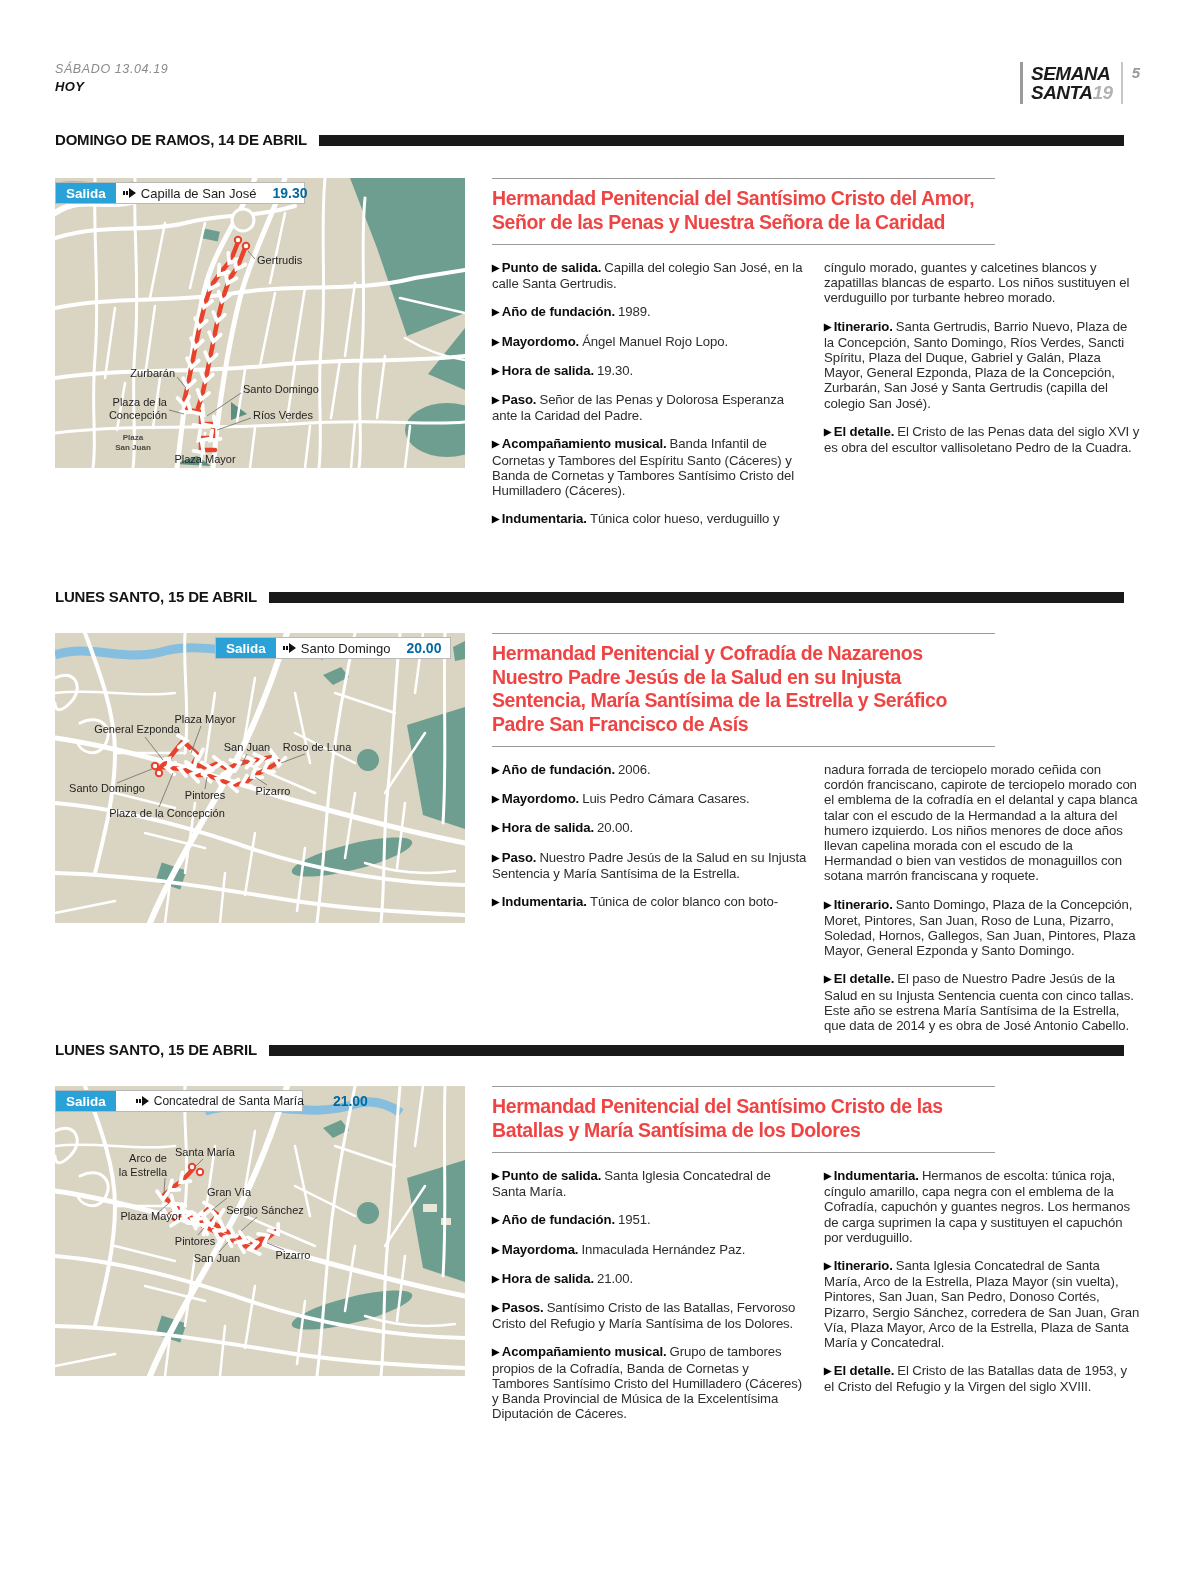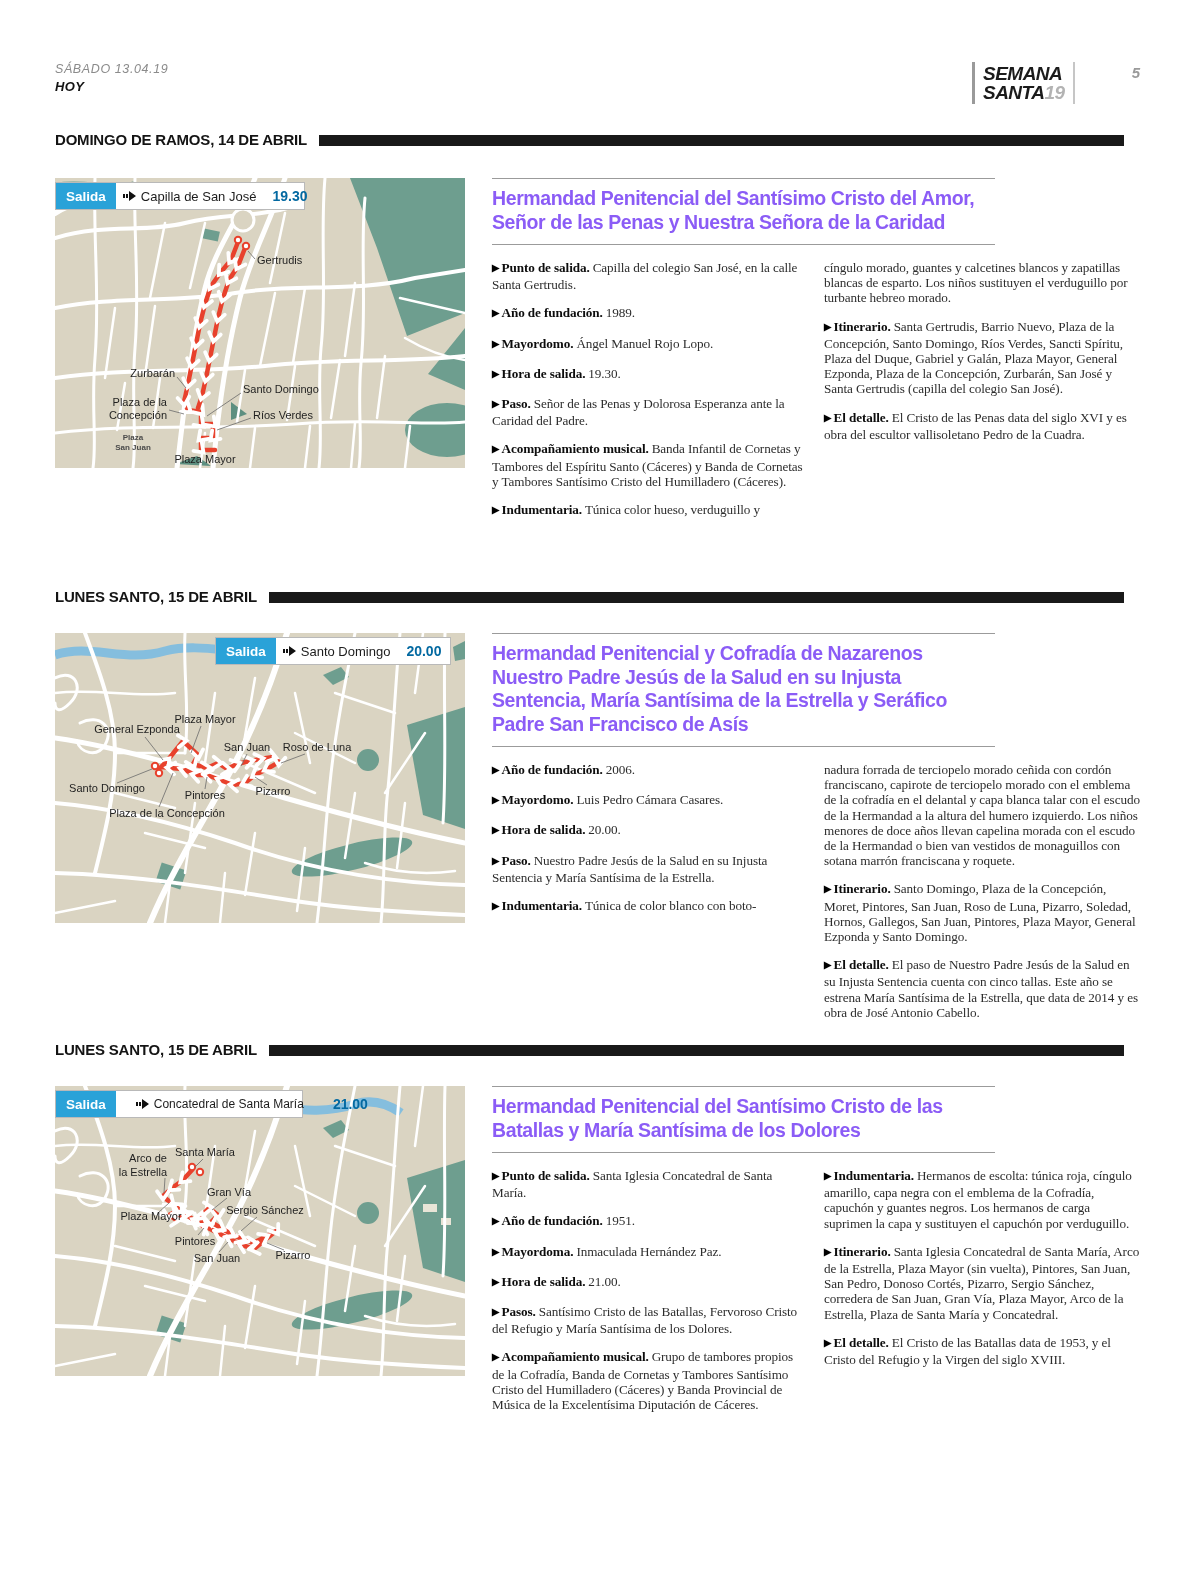--- a/index.html
+++ b/index.html
@@ -19,50 +19,50 @@
   .mast-year{color:#b3b3b3;}
   .pagenum{font-size:15px;font-weight:bold;color:#9a9a9a;margin-left:9px;padding-top:2px;}
   
   .dayrow{position:absolute;left:55px;right:76px;display:flex;align-items:center;}
   .daytitle{font-size:15px;font-weight:bold;letter-spacing:-.2px;color:#141414;white-space:nowrap;}
   .daybar{flex:1;height:11px;background:#191919;margin-left:12px;margin-top:1px;}
   
   .secbody{position:absolute;left:55px;width:1085px;}
   .mapbox{position:absolute;left:0;top:0;width:410px;height:290px;}
   .mapbox svg{display:block;}
-  .badge{position:absolute;top:4px;height:28px;background:#ffffff;border:1px solid #b9b9b9;display:flex;align-items:center;box-sizing:border-box;}
+  .badge{position:absolute;top:4px;height:22px;background:#ffffff;border:1px solid #b9b9b9;display:flex;align-items:center;box-sizing:border-box;}
   .badge .sal{background:#2aa2d8;color:#fff;font-weight:bold;font-size:13.5px;height:100%;display:flex;align-items:center;padding:0 10px;}
   .badge .orig{font-size:13px;color:#1c1c1c;display:flex;align-items:center;padding:0 7px;white-space:nowrap;}
   .badge .orig svg{margin-right:5px;}
   .badge .time{font-size:14px;font-weight:bold;color:#0369a1;margin-left:auto;padding:0 9px;}
   .content{position:absolute;left:437px;top:0;width:648px;}
   .rule{height:1px;background:#9b9b9b;}
   .rule.toprule{width:503px;}
   .rule.midrule{width:503px;margin:10px 0 15px 0;}
-  h2.htitle{margin:8px 0 0 0;font-size:19.5px;line-height:23.5px;letter-spacing:-.4px;color:#8b5cf6;font-weight:bold;width:503px;}
-  .cols{display:flex;gap:16px;font-family:Liberation Serif, serif;}
+  h2.htitle{margin:8px 0 0 0;font-size:19.5px;line-height:23.5px;letter-spacing:-.4px;color:#ef4444;font-weight:bold;width:503px;}
+  .cols{display:flex;gap:16px;}
   .col{width:316px;}
   p.item{margin:0 0 13px 0;font-size:13.2px;line-height:15.2px;letter-spacing:-.1px;color:#2d2d2d;}
   p.item .lead{color:#0d0d0d;margin-right:3px;}
   p.item .lead::before{content:"\25B6\00a0";font-size:9.5px;position:relative;top:-1px;color:#000;}
   p.item .lead:empty{display:none;}
   
   .maplabel{font-family:"Liberation Sans",sans-serif;font-size:11px;fill:#1f1f1f;}
   .maplabel.small{font-size:8px;fill:#4a4a4a;font-weight:bold;}
   .leader{stroke:#6b6b6b;stroke-width:.8;}
 </style>
 </head>
 <body>
 
 <div class="pagehead">
   <div class="dateblock">
     <div class="date">SÁBADO 13.04.19</div>
     <div class="brand">HOY</div>
   </div>
-  <div style="display:flex;gap:48px;">
+  <div style="display:flex;">
     <div class="masthead">
       <div class="mast-bar-l"></div>
       <div class="mast-text">
         <div>SEMANA</div>
         <div><span>SANTA</span><span class="mast-year">19</span></div>
       </div>
       <div class="mast-bar-r"></div>
     </div>
     <div class="pagenum">5</div>
   </div>

